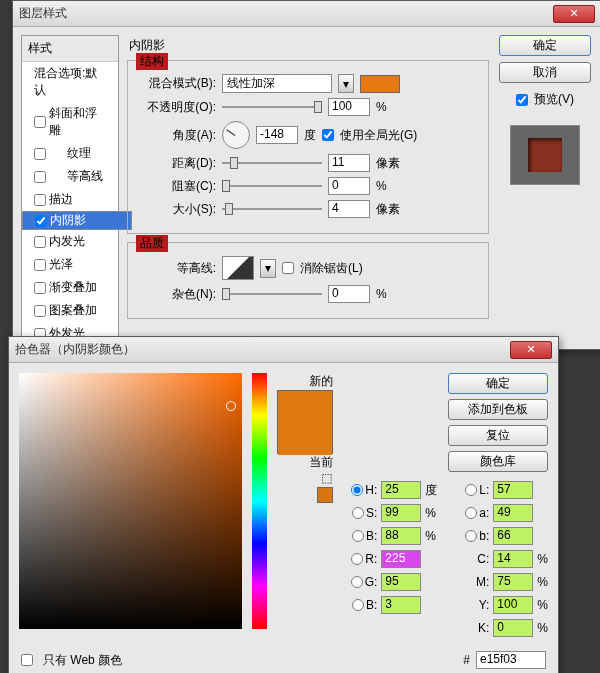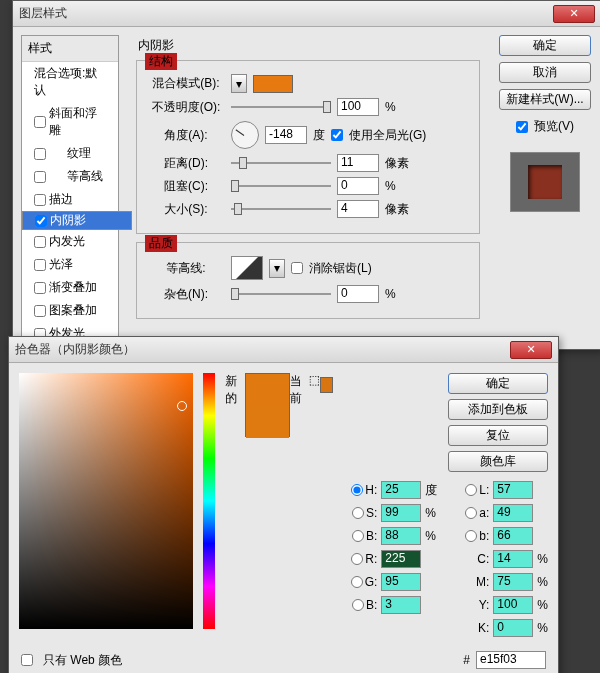--- a/index.html
+++ b/index.html
@@ -1,34 +1,34 @@
 <!DOCTYPE html>
 <html><head>
 <meta charset="utf-8">
 <style>
 *{box-sizing:border-box;margin:0;padding:0;font-family:"Microsoft YaHei",SimSun,Arial,sans-serif;font-size:12px}
 body{background:#3a3a3a;width:600px;height:673px;position:relative;overflow:hidden}
 .win{position:absolute;background:#e8e8e8;border:1px solid #5a5a5a;box-shadow:2px 2px 8px rgba(0,0,0,.4)}
 .titlebar{height:26px;background:linear-gradient(#f0f0f0,#d8d8d8);display:flex;align-items:center;padding:0 6px;border-bottom:1px solid #aaa}
 .titlebar .ttl{flex:1;font-size:12px;color:#333}
 .closebtn{width:42px;height:18px;background:linear-gradient(#e07070,#c83030);border:1px solid #8a2020;border-radius:2px;color:#fff;text-align:center;line-height:14px;font-size:11px;cursor:pointer}
-.body{padding:8px;display:flex;gap:17px}
+.body{padding:8px;display:flex;gap:8px}
 
 .win1{left:12px;top:0;width:590px;height:350px}
 .stylelist{width:98px;border:1px solid #999;background:#fff}
 .stylelist .hdr{background:#e8e8e8;padding:4px 6px;border-bottom:1px solid #ccc}
 .stylelist .item{padding:3px 12px;display:flex;align-items:center;gap:3px;cursor:pointer}
 .stylelist .item.sel{background:#3a76d6;color:#fff}
 .stylelist input[type=checkbox]{width:12px;height:12px}
 .midcol{flex:1}
 .grp{border:1px solid #b0b0b0;padding:8px 10px 10px;margin-bottom:8px;position:relative}
 .grp .legend{position:absolute;top:-8px;left:8px;background:#b91c1c;padding:0 4px}
 .sectitle{margin:2px 0 6px 2px;font-size:12px}
 .row{display:flex;align-items:center;margin:5px 0;gap:6px}
-.lbl{width:78px;text-align:center}
+.lbl{width:78px;text-align:right}
 .sel{width:110px;height:19px;border:1px solid #888;background:#fff;padding:0 4px}
 .dropbtn{width:16px;height:19px;border:1px solid #888;background:linear-gradient(#fff,#ccc);display:flex;align-items:center;justify-content:center}
 .swatch{width:40px;height:18px;border:1px solid #666;cursor:pointer}
 .slider{width:100px;height:14px;position:relative}
 .slider .track{position:absolute;top:6px;left:0;right:0;height:2px;background:#999}
 .slider .thumb{position:absolute;top:1px;width:8px;height:12px;background:#ddd;border:1px solid #666}
 .num{width:42px;height:18px;border:1px solid #888;background:#fff;text-align:left;padding:0 3px}
 .unit{width:28px}
 .dial{width:28px;height:28px;border:1px solid #888;border-radius:50%;background:#f4f4f4;position:relative}
 .dial::after{content:"";position:absolute;width:10px;height:1px;background:#333;top:13px;left:2px;transform-origin:right;transform:rotate(35deg)}
@@ -38,35 +38,35 @@
 .btn.primary{border:1px solid #4a7ac0}
 .preview{width:70px;height:60px;border:1px solid #888;background:#666;margin-top:6px;display:flex;align-items:center;justify-content:center}
 .preview .inner{width:34px;height:34px;background:#8a3020;box-shadow:inset 2px 2px 4px rgba(0,0,0,.7)}
 .contour{width:32px;height:24px;border:1px solid #888;background:linear-gradient(135deg,#fff 48%,#333 52%)}
 
 .win2{left:8px;top:336px;width:551px;height:403px}
 .cpbody{padding:10px;display:flex;gap:10px}
 .satbox{width:256px;height:256px;position:relative;cursor:crosshair;background:linear-gradient(to bottom,rgba(0,0,0,0),#000),linear-gradient(to right,#fff,hsl(25,100%,50%))}
 .satbox .ring{position:absolute;width:10px;height:10px;border:1px solid #fff;border-radius:50%;right:6px;top:28px}
 .huebar{width:18px;height:256px;background:linear-gradient(red,#ff0,lime,cyan,blue,magenta,red);position:relative;cursor:pointer}
-.newcur{display:flex;flex-direction:row;align-items:flex-start}
+.newcur{display:flex;flex-direction:column;align-items:flex-end}
 .ncbox{width:56px;height:64px;border:1px solid #666}
 .ncbox .half{height:32px}
 .minisw{width:16px;height:16px;border:1px solid #666;margin-top:4px}
 .cpright{flex:1;display:flex;flex-direction:column;gap:5px}
 .cpbtns{display:flex;flex-direction:column;gap:5px;align-items:flex-end}
 .cpbtn{width:100px;height:21px;border:1px solid #777;background:linear-gradient(#fdfdfd,#dedede);border-radius:3px;cursor:pointer;text-align:center;line-height:19px}
 .cpbtn.primary{border:1px solid #4a7ac0}
 .fields{display:flex;gap:18px;margin-top:4px}
 .fcol{display:flex;flex-direction:column;gap:5px}
 .frow{display:flex;align-items:center;gap:4px}
 .frow .fl{width:34px;text-align:right;display:flex;align-items:center;justify-content:flex-end;gap:2px}
 .frow input[type=radio]{width:12px;height:12px}
-.fnum{width:40px;height:18px;border:1px solid #888;background:#5eead4;padding:0 3px}
-.fnum.sel{background:#14532d;color:#fff}
+.fnum{width:40px;height:18px;border:1px solid #888;background:#bef264;padding:0 3px}
+.fnum.sel{background:#d946ef;color:#fff}
 .bottom{padding:4px 12px;display:flex;align-items:center;gap:10px}
 .hexrow{margin-left:auto;display:flex;align-items:center;gap:6px}
 .hexin{width:70px;height:18px;border:1px solid #888;background:#fff;padding:0 3px}
 .cube{width:12px;height:12px;display:inline-block}
 </style>
 </head>
 <body>
 
 <div class="win win1">
   <div class="titlebar">
@@ -125,20 +125,21 @@
             <span>投影</span>
           </div>
         </div>
     </div>
     <div class="midcol">
       <div class="sectitle">内阴影</div>
       <div class="grp">
         <div class="legend">结构</div>
         <div class="row">
           <div class="lbl">混合模式(B):</div>
+          <div class="sel">线性加深</div>
           <div class="dropbtn">▾</div>
           <div class="swatch" style="background:#e67a10"></div>
         </div>
         <div class="row">
           <div class="lbl">不透明度(O):</div>
           <div class="slider">
               <div class="track"></div>
               <div class="thumb" style="left:92px"></div>
             </div>
           <div class="num">100</div>
@@ -196,21 +197,20 @@
               <div class="thumb" style="left:0"></div>
             </div>
           <div class="num">0</div>
           <div class="unit">%</div>
         </div>
       </div>
     </div>
     <div class="rightcol">
       <div class="btn primary">确定</div>
       <div class="btn">取消</div>
-      <div class="btn">新建样式(W)...</div>
       <div class="row" style="margin-top:2px">
           <input type="checkbox" class="chk" checked="" style="">
           <span>预览(V)</span>
         </div>
       <div class="preview">
           <div class="inner"></div>
         </div>
     </div>
   </div>
 </div>

